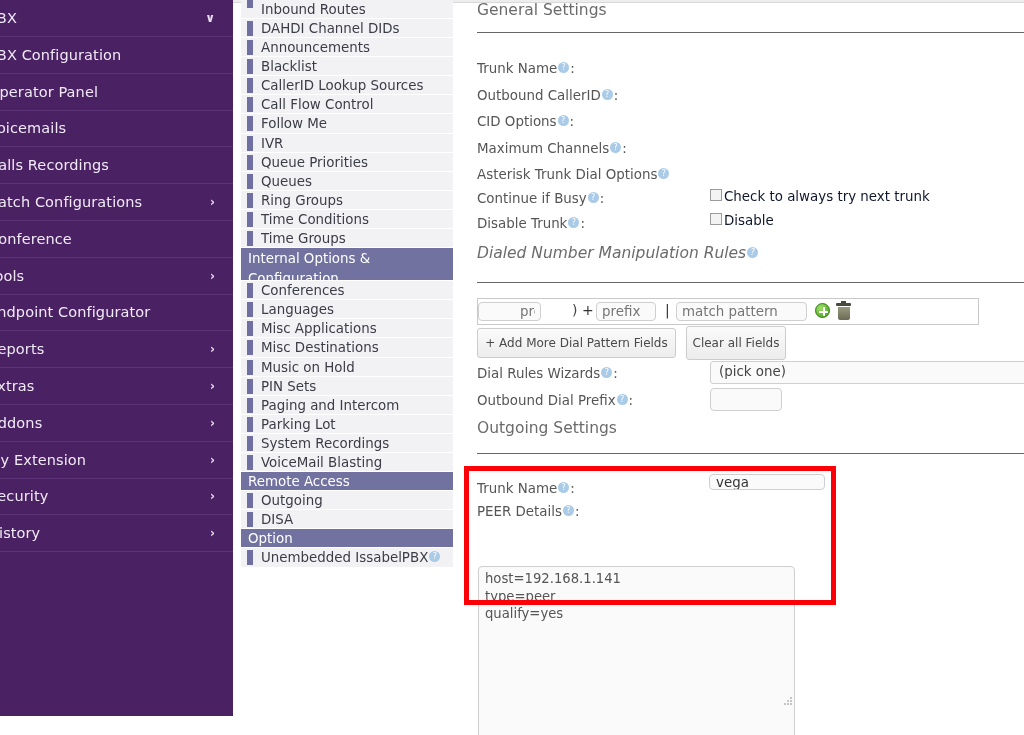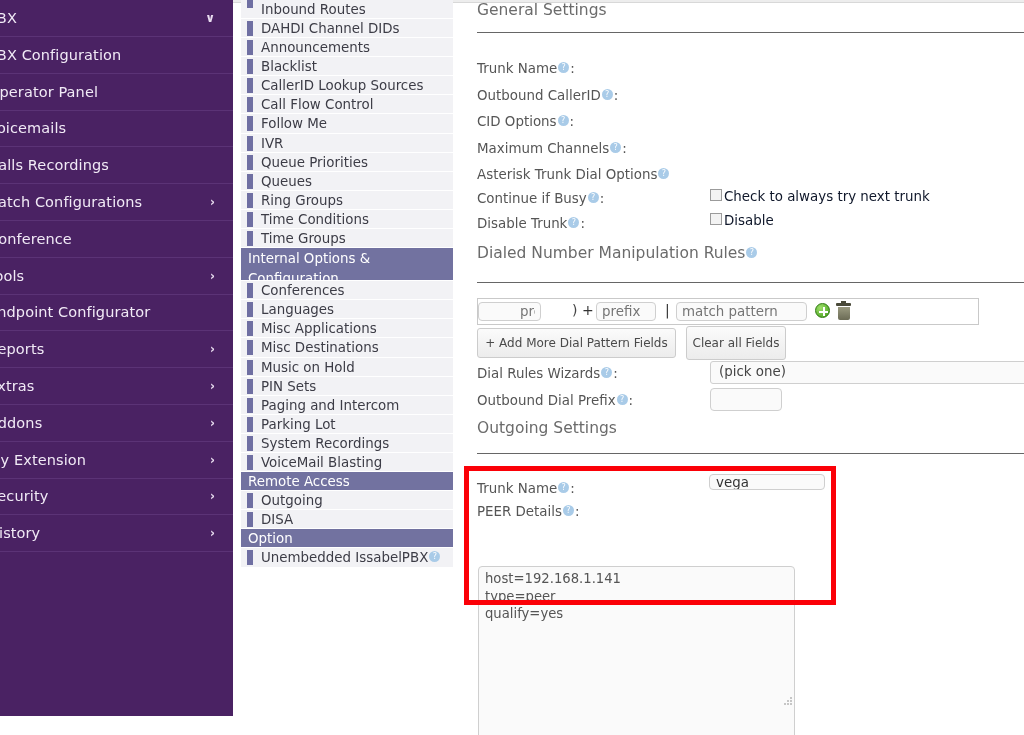--- a/index.html
+++ b/index.html
@@ -358,21 +358,21 @@
     </div>
     <div class="cbox" style="left:245px; top:189px;"></div>
     <div class="cblabel" style="left:259px; top:189px;">Check to always try next trunk</div>
 
     <div class="flabel" style="left:12px; top:216px;">
       <span>Disable Trunk</span><span class="qicon">?</span>:
     </div>
     <div class="cbox" style="left:245px; top:213px;"></div>
     <div class="cblabel" style="left:259px; top:213px;">Disable</div>
 
-    <div class="sec-title" style="left:12px; top:244px;">
+    <div class="sec-title" style="left:12px; top:244px;font-style:italic;">
       <span>Dialed Number Manipulation Rules</span><span class="qicon">?</span>
     </div>
     <div class="hr" style="top:282px;"></div>
   </div>
 
   <div class="dp-box">
     <span class="dp-paren" style="left:4px; top:3px;">(</span>
     <input class="dp-in" style="left: 0; top: 3px; width: 63px; height: 19px; padding-left: 41px;" placeholder="prepend">
     <span class="dp-paren" style="left:94px; top:3px;">)</span>
     <span class="dp-plus" style="left:104px; top:3px;">+</span>

